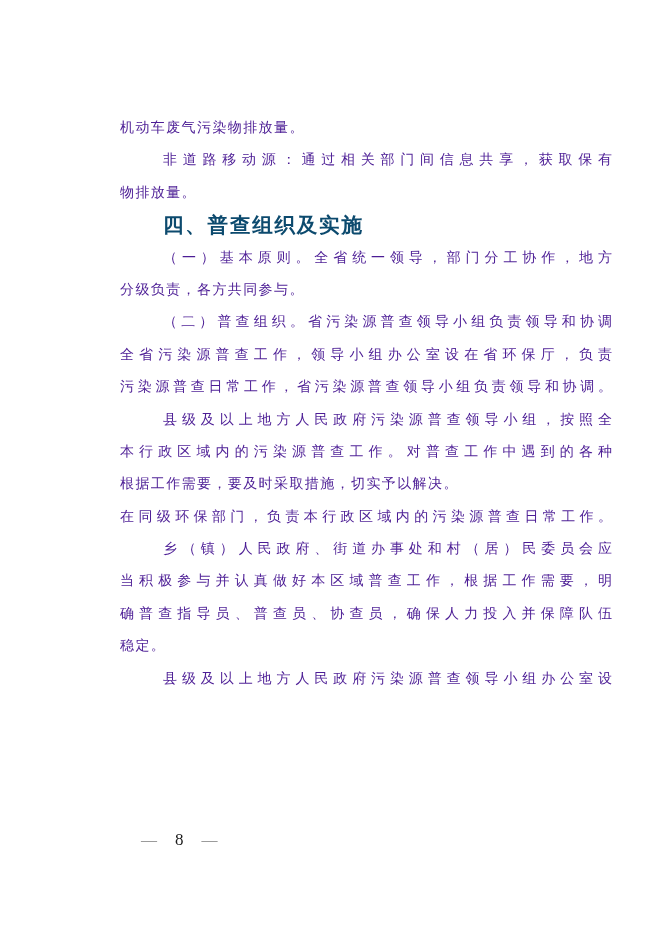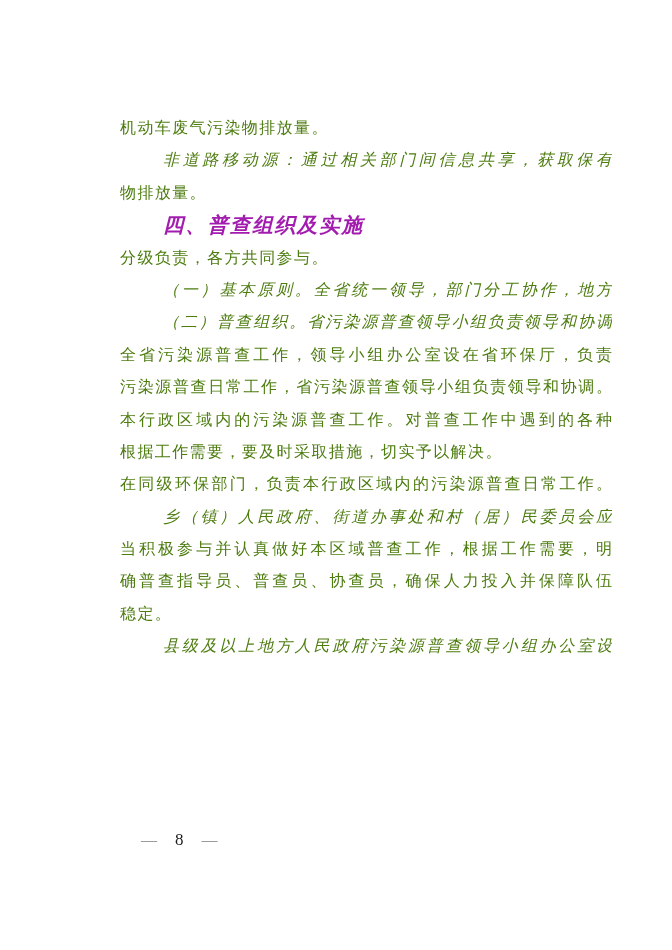--- a/index.html
+++ b/index.html
@@ -17,42 +17,41 @@
   }
   .text-block {
     position: absolute;
     left: 120px;
     top: 112px;
     width: 492px;
   }
   .line {
     height: 32.4px;
     line-height: 32.4px;
-    font-size: 16px;
-    color: #4d7c0f;
+    font-size: 14px;
+    color: #4c1d95;
     letter-spacing: 1.4px;
     overflow: hidden;
     text-align: left;
   }
   .line.stretch {
     letter-spacing: 0;
     text-align: justify;
     text-align-last: justify;
     text-justify: inter-character;
   }
   .line.indent {
     text-indent: 43px;
-    font-style: italic;
   }
   .line.heading {
     font-family: "Liberation Sans", sans-serif;
     font-weight: 700;
     font-size: 20.5px;
     letter-spacing: 1.8px;
-    color: #a21caf;
+    color: #0c4a6e;
   }
   .footer {
     position: absolute;
     left: 141px;
     top: 829px;
     height: 22px;
     line-height: 22px;
     font-size: 17px;
     color: #1d1d1d;
     white-space: nowrap;
@@ -69,25 +68,26 @@
 </style>
 </head>
 <body>
 
 <div class="page">
   <div class="text-block" id="text-block">
       <div class="line">机动车废气污染物排放量。</div>
       <div class="line indent stretch">非道路移动源：通过相关部门间信息共享，获取保有</div>
       <div class="line">物排放量。</div>
       <div class="line heading indent">四、普查组织及实施</div>
+      <div class="line indent stretch">（一）基本原则。全省统一领导，部门分工协作，地方</div>
       <div class="line">分级负责，各方共同参与。</div>
-      <div class="line indent stretch">（一）基本原则。全省统一领导，部门分工协作，地方</div>
       <div class="line indent stretch">（二）普查组织。省污染源普查领导小组负责领导和协调</div>
       <div class="line stretch">全省污染源普查工作，领导小组办公室设在省环保厅，负责</div>
       <div class="line stretch">污染源普查日常工作，省污染源普查领导小组负责领导和协调。</div>
+      <div class="line indent stretch">县级及以上地方人民政府污染源普查领导小组，按照全</div>
       <div class="line stretch">本行政区域内的污染源普查工作。对普查工作中遇到的各种</div>
       <div class="line">根据工作需要，要及时采取措施，切实予以解决。</div>
       <div class="line stretch">在同级环保部门，负责本行政区域内的污染源普查日常工作。</div>
       <div class="line indent stretch">乡（镇）人民政府、街道办事处和村（居）民委员会应</div>
       <div class="line stretch">当积极参与并认真做好本区域普查工作，根据工作需要，明</div>
       <div class="line stretch">确普查指导员、普查员、协查员，确保人力投入并保障队伍</div>
       <div class="line">稳定。</div>
       <div class="line indent stretch">县级及以上地方人民政府污染源普查领导小组办公室设</div>
     </div>
   <div class="footer">

